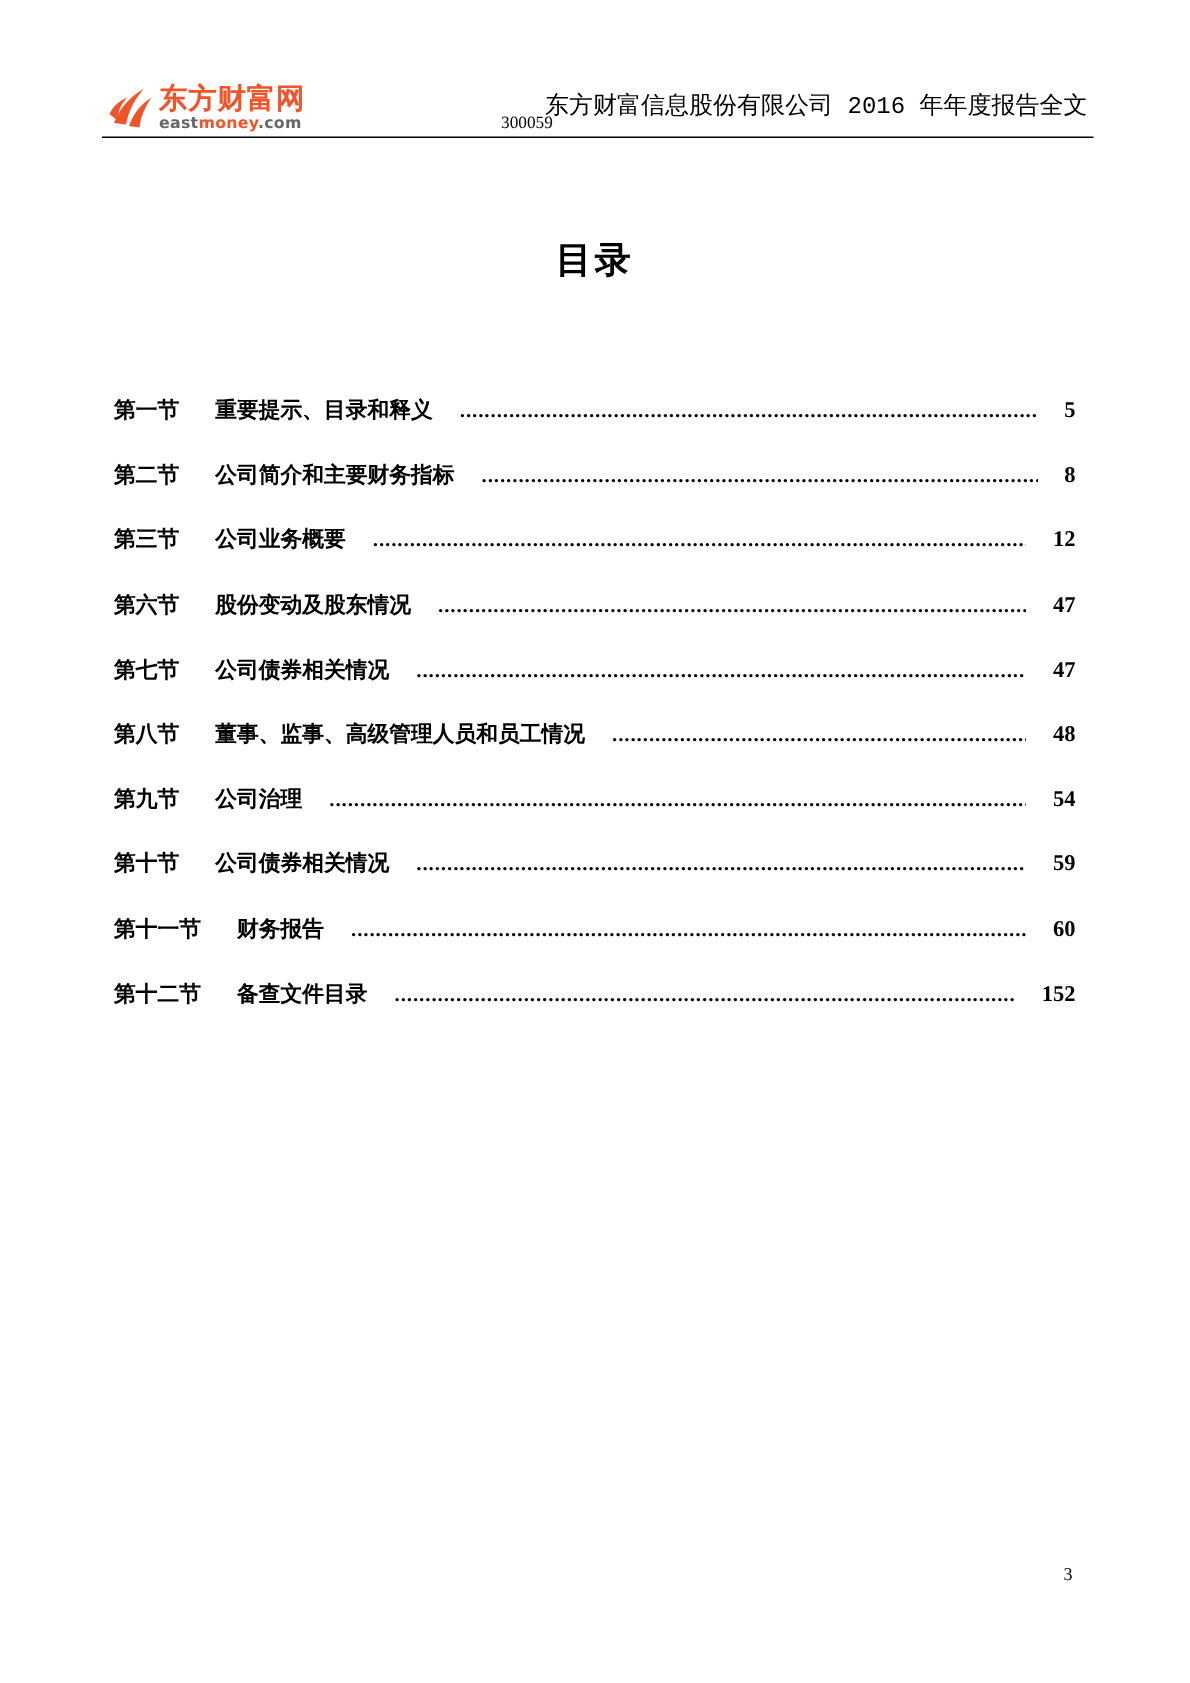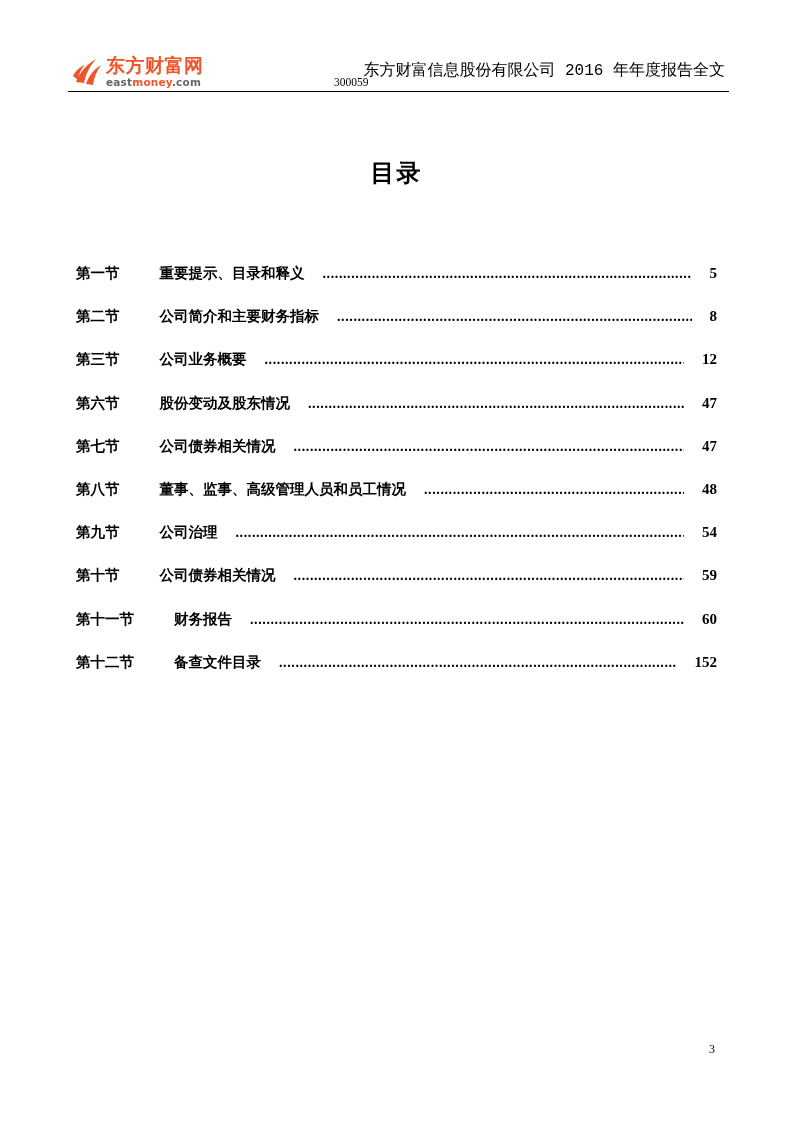--- a/index.html
+++ b/index.html
@@ -20,21 +20,21 @@
     .stock-code { position: absolute; left: 239px; top: 24px; font-size: 11.5px; font-family: "Liberation Serif", serif; margin-left: 27px; }
     .report-title { position: absolute; right: 4px; top: 8px; font-size: 16px; font-family: Liberation Mono, monospace; white-space: nowrap; }
 
     .page-title { position: absolute; left: 0; width: 793px; top: 157px; text-align: center;
                   font-family: "DejaVu Sans", sans-serif; font-weight: bold; font-size: 24px; letter-spacing: 2px; }
 
     .toc { position: absolute; left: 76px; top: 264px; width: 641px; }
     .toc-item { display: flex; align-items: baseline; height: 43.2px; font-weight: bold;
                 font-family: "DejaVu Sans", sans-serif; font-size: 14.5px; gap: 17px; }
     .toc-sec { white-space: nowrap; }
-    .toc-text { white-space: nowrap; margin-left: 23px; }
+    .toc-text { white-space: nowrap; margin-left: 7px; }
     .toc-leader { flex: 1; overflow: hidden; white-space: nowrap; font-family: "Liberation Serif", serif;
                   font-size: 14px; letter-spacing: 0.6px; margin: 0 1px; }
     .toc-leader::after { content: "....................................................................................................................................................................................................................................................................."; }
     .toc-page { white-space: nowrap; font-family: "Liberation Serif", serif; font-size: 15px; }
 
     .page-number { position: absolute; left: 709px; top: 1042px; font-size: 12px; font-family: "Liberation Serif", serif; }
   </style>
 </head>
 <body>
 

